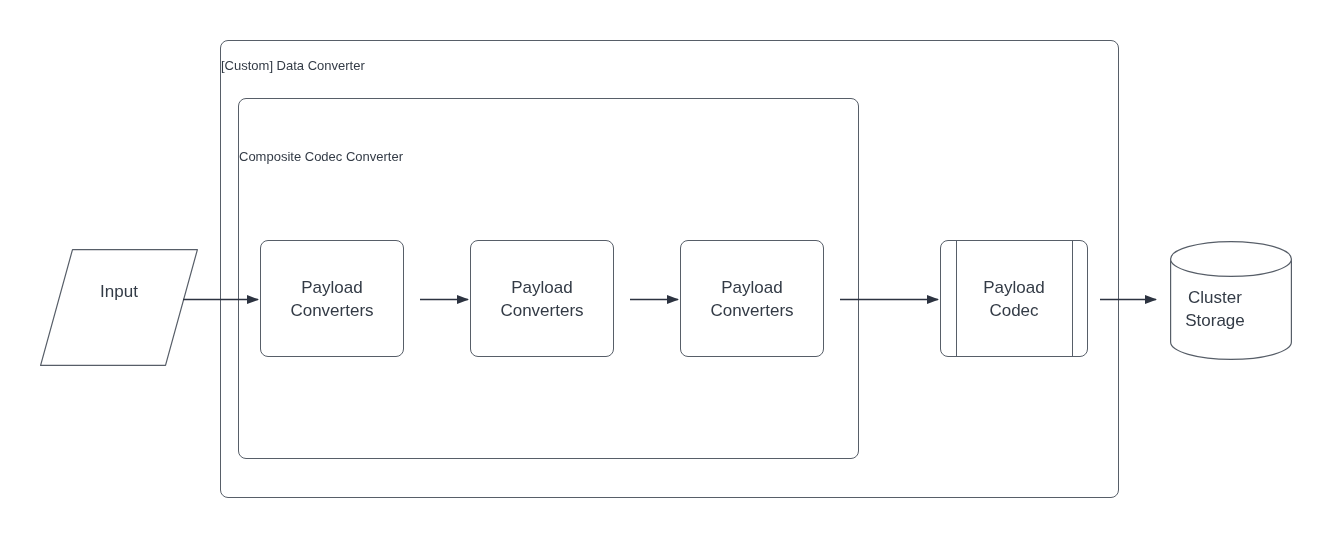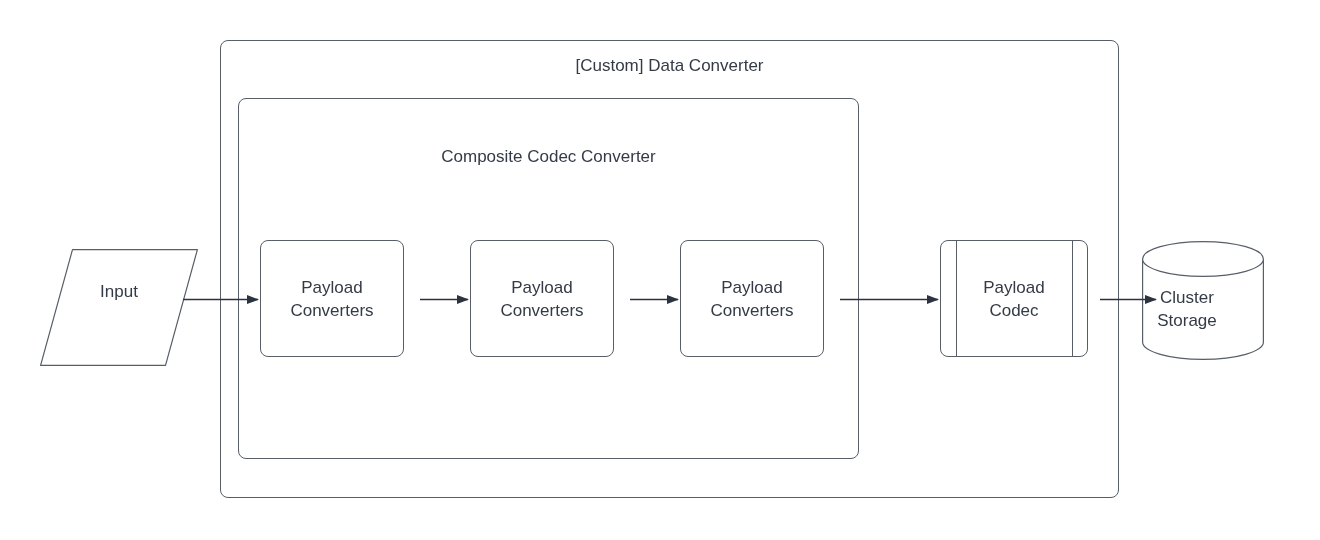--- a/index.html
+++ b/index.html
@@ -24,22 +24,22 @@
   .shape {
     position: absolute;
     border: 1px solid var(--stroke);
     background: var(--background);
   }
   .rounded { border-radius: 8px; }
   .container-label {
     position: absolute;
     left: 0;
     right: 0;
-    text-align: center;
-    font-size: 17px;
+    text-align: left;
+    font-size: 13px;
     line-height: 23px;
     color: var(--text);
   }
   .node-label {
     font-size: 17px;
     line-height: 23px;
     text-align: center;
     color: var(--text);
   }
   .flex-center {
@@ -72,21 +72,21 @@
   .codec-bar.right { right: 14px; }
   .codec-label { max-width: 90px; }
   
   .input-node { position: absolute; left: 40px; top: 240px; width: 158px; height: 84px; margin-top: 9px; }
   .input-node svg { position: absolute; left: 0; top: 0; overflow: visible; }
   .input-node .node-label {
     position: absolute; inset: 0;
     display: flex; align-items: center; justify-content: center;
   }
   
-  .cylinder-node { position: absolute; left: 1142px; top: 241px; width: 104px; height: 119px; padding-left: 16px; }
+  .cylinder-node { position: absolute; left: 1170px; top: 241px; width: 104px; height: 119px; padding-left: 16px; }
   .cylinder-node svg { position: absolute; left: 0; top: 0; overflow: visible; }
   .cylinder-node .node-label {
     position: absolute; inset: 0;
     display: flex; align-items: center; justify-content: center;
     padding-top: 16px;
   }
   .cyl-label { max-width: 90px; }
   
   .edges-overlay {
     position: absolute;

